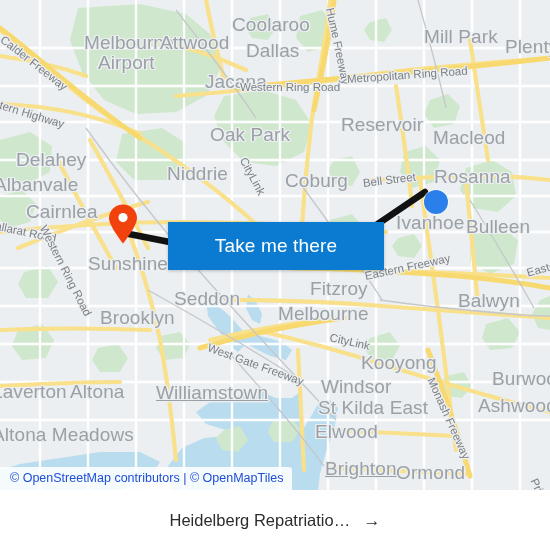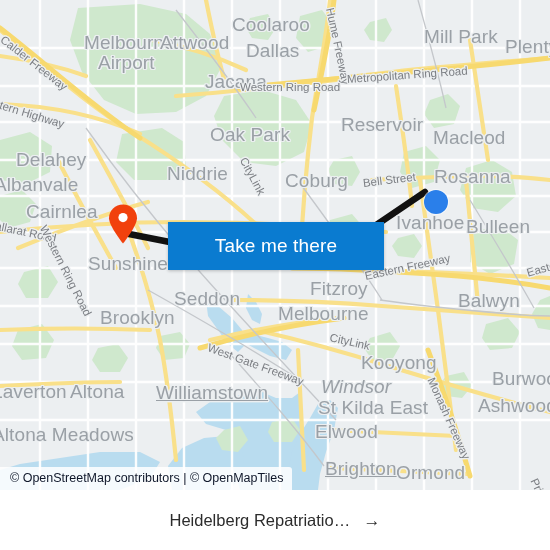--- a/index.html
+++ b/index.html
@@ -75,21 +75,21 @@
   }
 
   
   #attribution {
     position: absolute;
     left: 0; bottom: 0px;
     background: rgba(255,255,255,.86);
     border-radius: 0 3px 0 0;
     padding: 4px 9px 5px 10px;
     font-size: 12.5px;
-    color: #0f172a;
+    color: #1d4ed8;
     font-family: "Liberation Sans", sans-serif;
     white-space: nowrap;
   }
 
   
   #footer {
     position: absolute;
     left: 0; top: 490px;
     width: 550px; height: 60px;
     background: #ffffff;
@@ -288,21 +288,21 @@
         <div class="map-label sz-lg" style="left: 396px; top: 212px;">Ivanhoe</div>
         <div class="map-label sz-lg" style="left: 466px; top: 216px;">Bulleen</div>
         <div class="map-label sz-lg" style="left: 88px; top: 253px;">Sunshine</div>
         <div class="map-label sz-lg" style="left: 310px; top: 278px;">Fitzroy</div>
         <div class="map-label sz-lg" style="left: 174px; top: 288px;">Seddon</div>
         <div class="map-label sz-lg" style="left: 458px; top: 290px;">Balwyn</div>
         <div class="map-label sz-lg" style="left: 278px; top: 303px;">Melbourne</div>
         <div class="map-label sz-lg" style="left: 100px; top: 307px;">Brooklyn</div>
         <div class="map-label sz-lg" style="left: 361px; top: 352px;">Kooyong</div>
         <div class="map-label sz-lg" style="left: 492px; top: 368px;">Burwood</div>
-        <div class="map-label sz-lg" style="left: 321px; top: 376px; font-style: italic;">Windsor</div>
+        <div class="map-label sz-lg" style="left: 321px; top: 376px;">Windsor</div>
         <div class="map-label sz-lg" style="left: 156px; top: 382px; text-decoration: underline;">Williamstown</div>
         <div class="map-label sz-lg" style="left: 70px; top: 381px;">Altona</div>
         <div class="map-label sz-lg" style="left: -8px; top: 381px;">Laverton</div>
         <div class="map-label sz-lg" style="left: 478px; top: 395px;">Ashwood</div>
         <div class="map-label sz-lg" style="left: 318px; top: 397px;">St Kilda East</div>
         <div class="map-label sz-lg" style="left: 315px; top: 421px;">Elwood</div>
         <div class="map-label sz-lg" style="left: -8px; top: 424px;">Altona Meadows</div>
         <div class="map-label sz-lg" style="left: 396px; top: 462px;">Ormond</div>
         <div class="map-label sz-lg" style="left: 325px; top: 458px; text-decoration: underline;">Brighton</div>
       </div>

